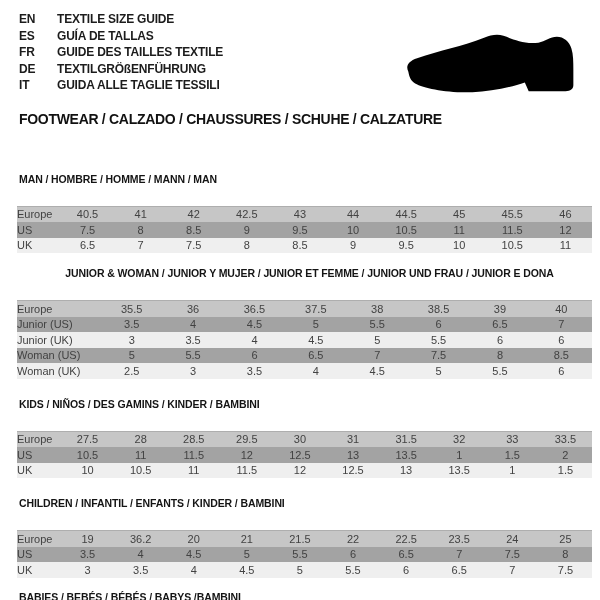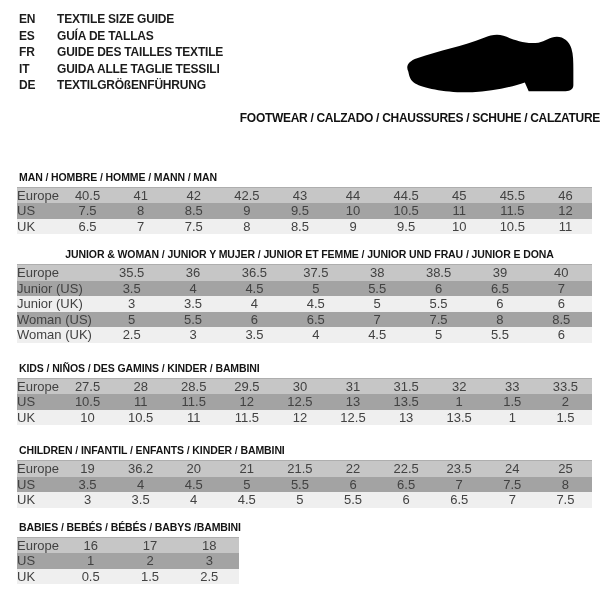--- a/index.html
+++ b/index.html
@@ -9,37 +9,37 @@
     background:#ffffff;
     font-family:"Liberation Sans",sans-serif;
     color:#424242;
     overflow:hidden;
   }
   
   .langs{padding:11px 16px 0 19px;}
   .lang-row{display:flex;align-items:center;height:16.5px;
     font-weight:bold;font-size:12px;color:#1c1c1c;letter-spacing:-0.2px;}
   .lang-code{width:38px;flex:0 0 38px;}
-  .category-line{margin:17px 0 0 19px;font-weight:bold;font-size:12px;
-    color:#111;letter-spacing:-0.3px;text-align:right;}
+  .category-line{margin:17px 0 0 19px;font-weight:bold;font-size:14px;
+    color:#111;letter-spacing:-0.3px;}
   
   .shoe-wrap{position:absolute;left:396px;top:31px;width:180px;height:66px;}
   
   .section-title{margin-left:19px;font-weight:bold;font-size:10.5px;
     color:#141414;letter-spacing:-0.1px;line-height:13px;}
   .t-man{margin-top:46px;}
   .t-junior{margin-top:14px;text-align:center;}
   .t-kids{margin-top:19px;}
   .t-children{margin-top:19px;}
   .t-babies{margin-top:13px;}
   
   table.size-table{
     border-collapse:collapse;table-layout:fixed;
-    margin:3px 0 0 17px;
-    font-size:13px;color:#424242;
+    margin:20px 0 0 17px;
+    font-size:11px;color:#424242;
   }
   table.size-table.wide, table.size-table.junior{width:575px;}
   table.size-table.small{width:222px;}
   table.size-table th, table.size-table td{
     height:15.5px;padding:0;font-weight:normal;
     white-space:nowrap;overflow:hidden;
   }
   th.lbl{text-align:left;padding-left:4px;}
   td.val{text-align:center;}
   tr.row-hdr{background:#c6c6c6;border-top:1px solid #aeaeae;}
@@ -58,26 +58,26 @@
     </div>
     <div class="lang-row">
       <span class="lang-code">ES</span>
       <span class="lang-text">GUÍA DE TALLAS</span>
     </div>
     <div class="lang-row">
       <span class="lang-code">FR</span>
       <span class="lang-text">GUIDE DES TAILLES TEXTILE</span>
     </div>
     <div class="lang-row">
+      <span class="lang-code">DE</span>
+      <span class="lang-text">TEXTILGRÖßENFÜHRUNG</span>
+    </div>
+    <div class="lang-row">
       <span class="lang-code">IT</span>
       <span class="lang-text">GUIDA ALLE TAGLIE TESSILI</span>
-    </div>
-    <div class="lang-row">
-      <span class="lang-code">DE</span>
-      <span class="lang-text">TEXTILGRÖßENFÜHRUNG</span>
     </div>
   </div>
 
   <div class="category-line">FOOTWEAR / CALZADO / CHAUSSURES / SCHUHE / CALZATURE</div>
 
   <div class="shoe-wrap">
     <svg width="180" height="66" viewBox="0 0 184 68" xmlns="http://www.w3.org/2000/svg" aria-hidden="true">
       <path fill="#000000" d="
         M 12,42
         C 9,36 12,31 21,28

